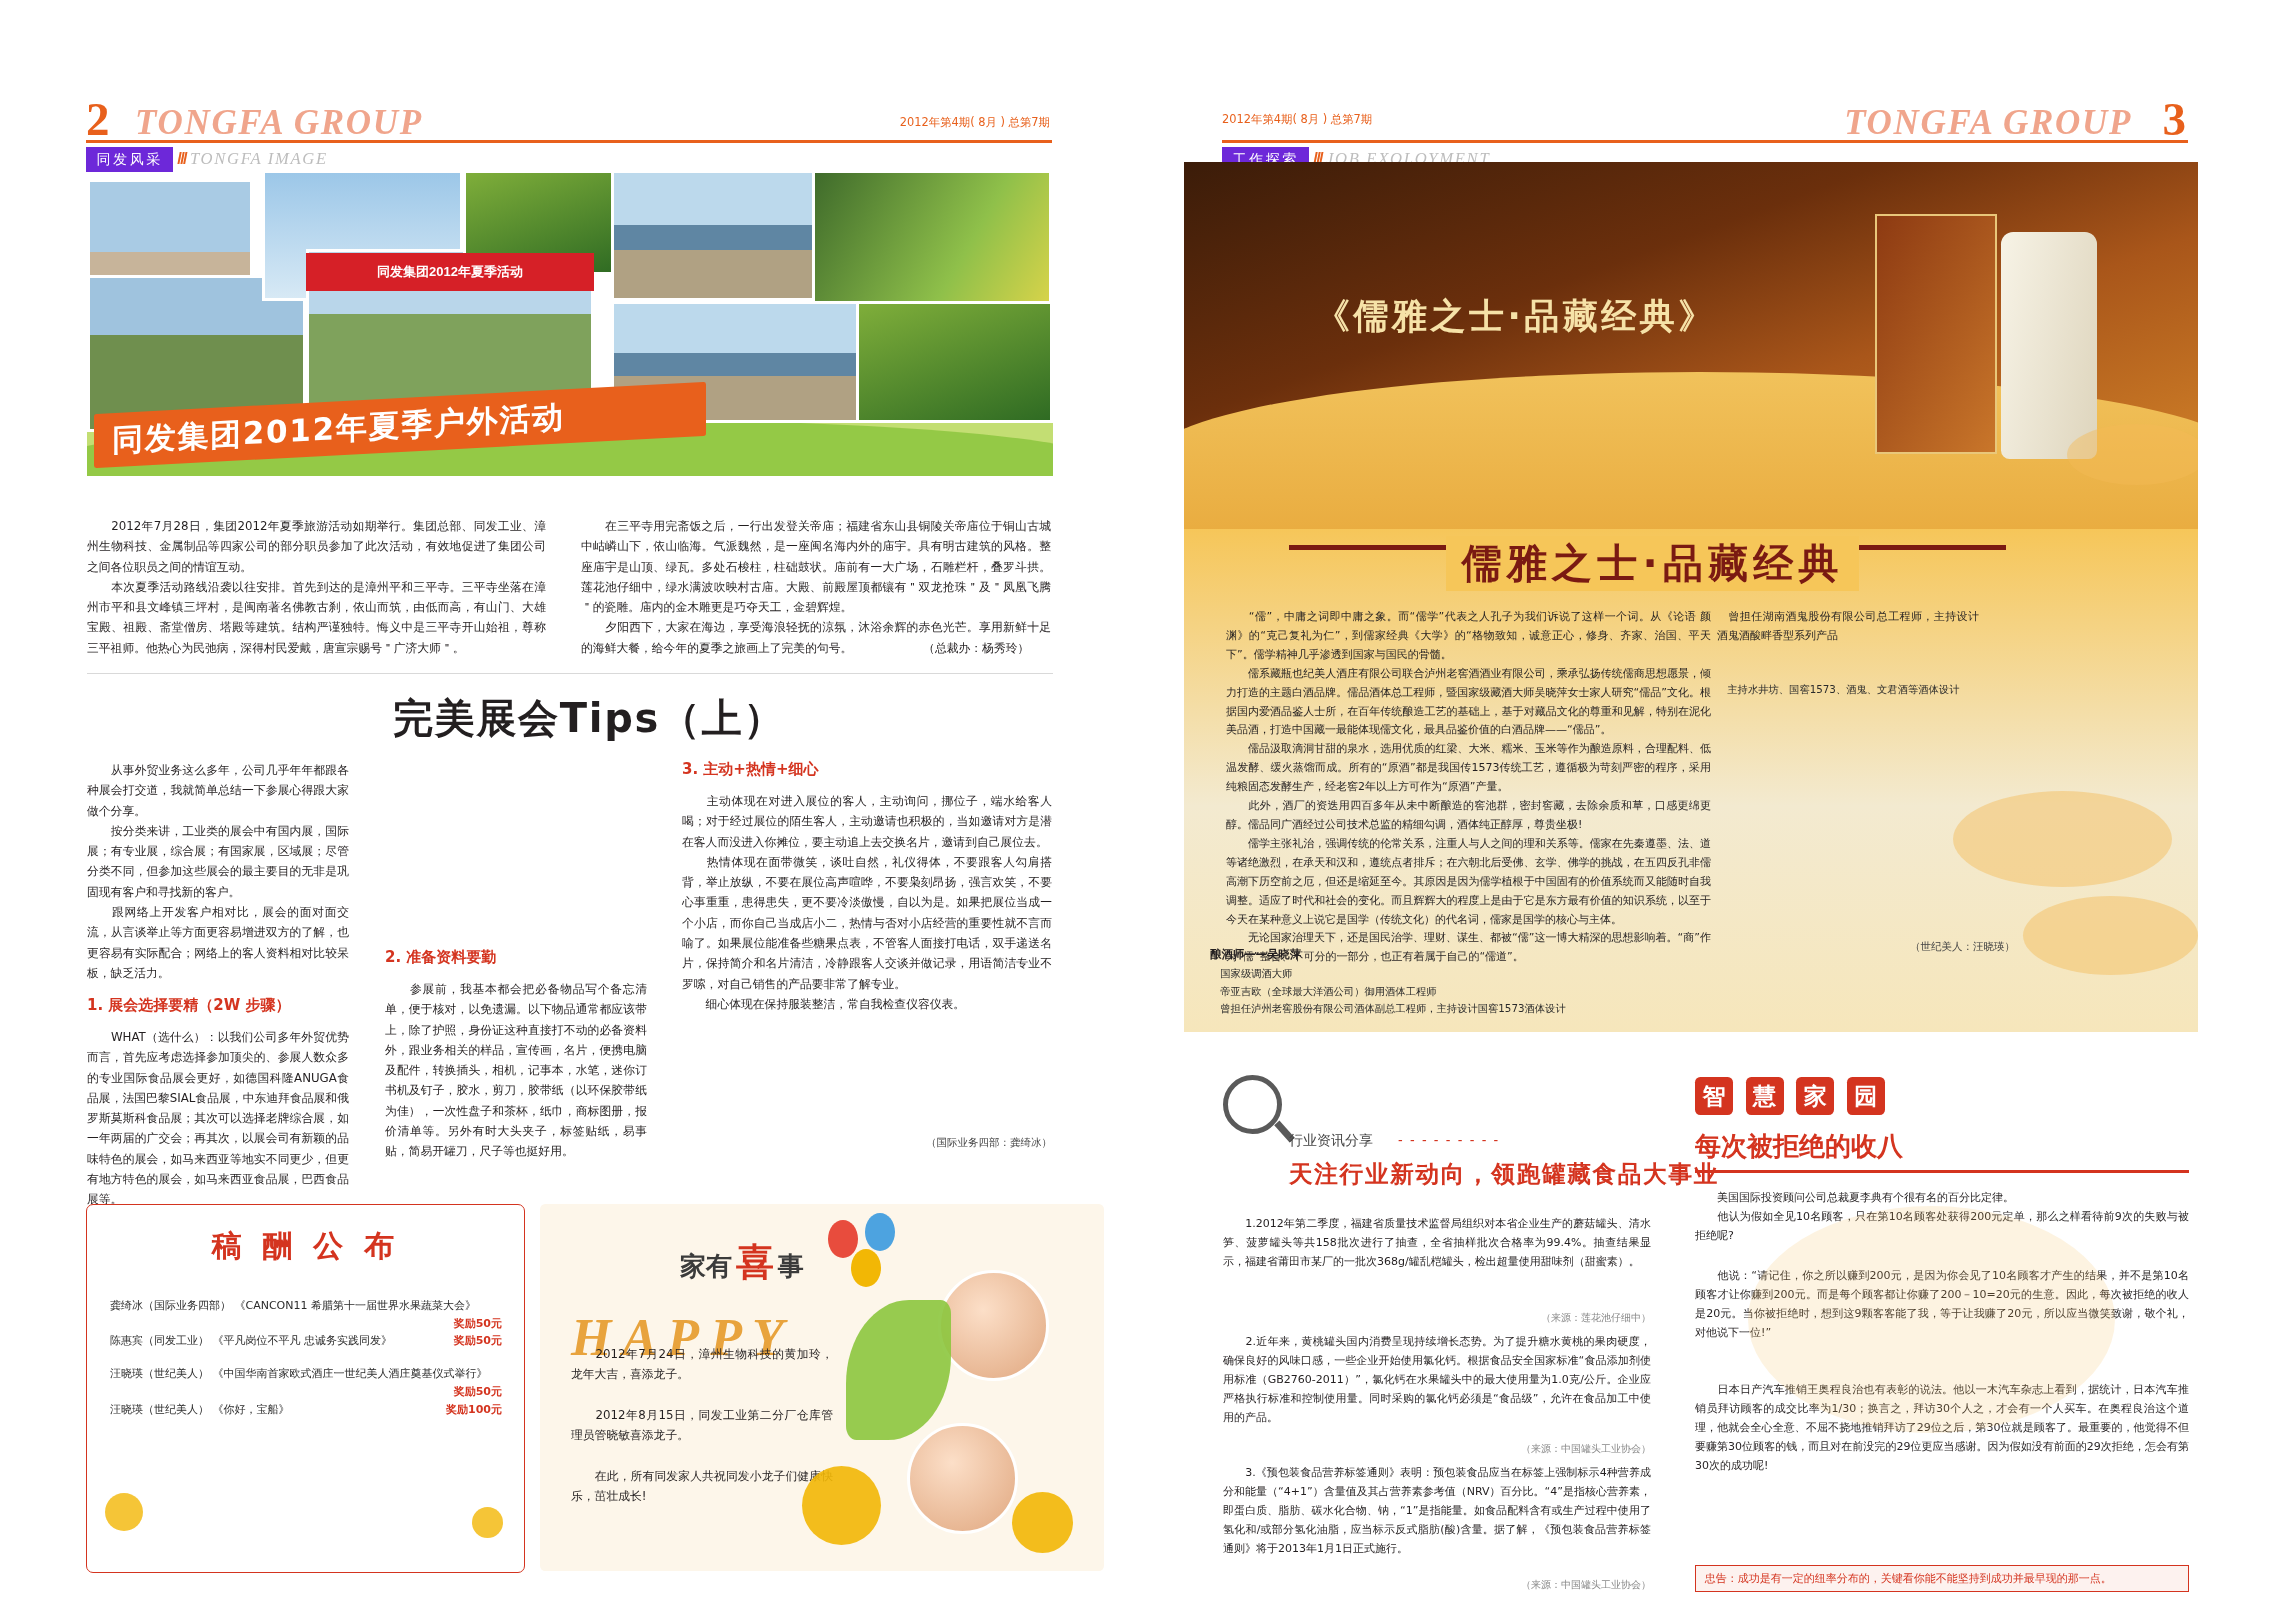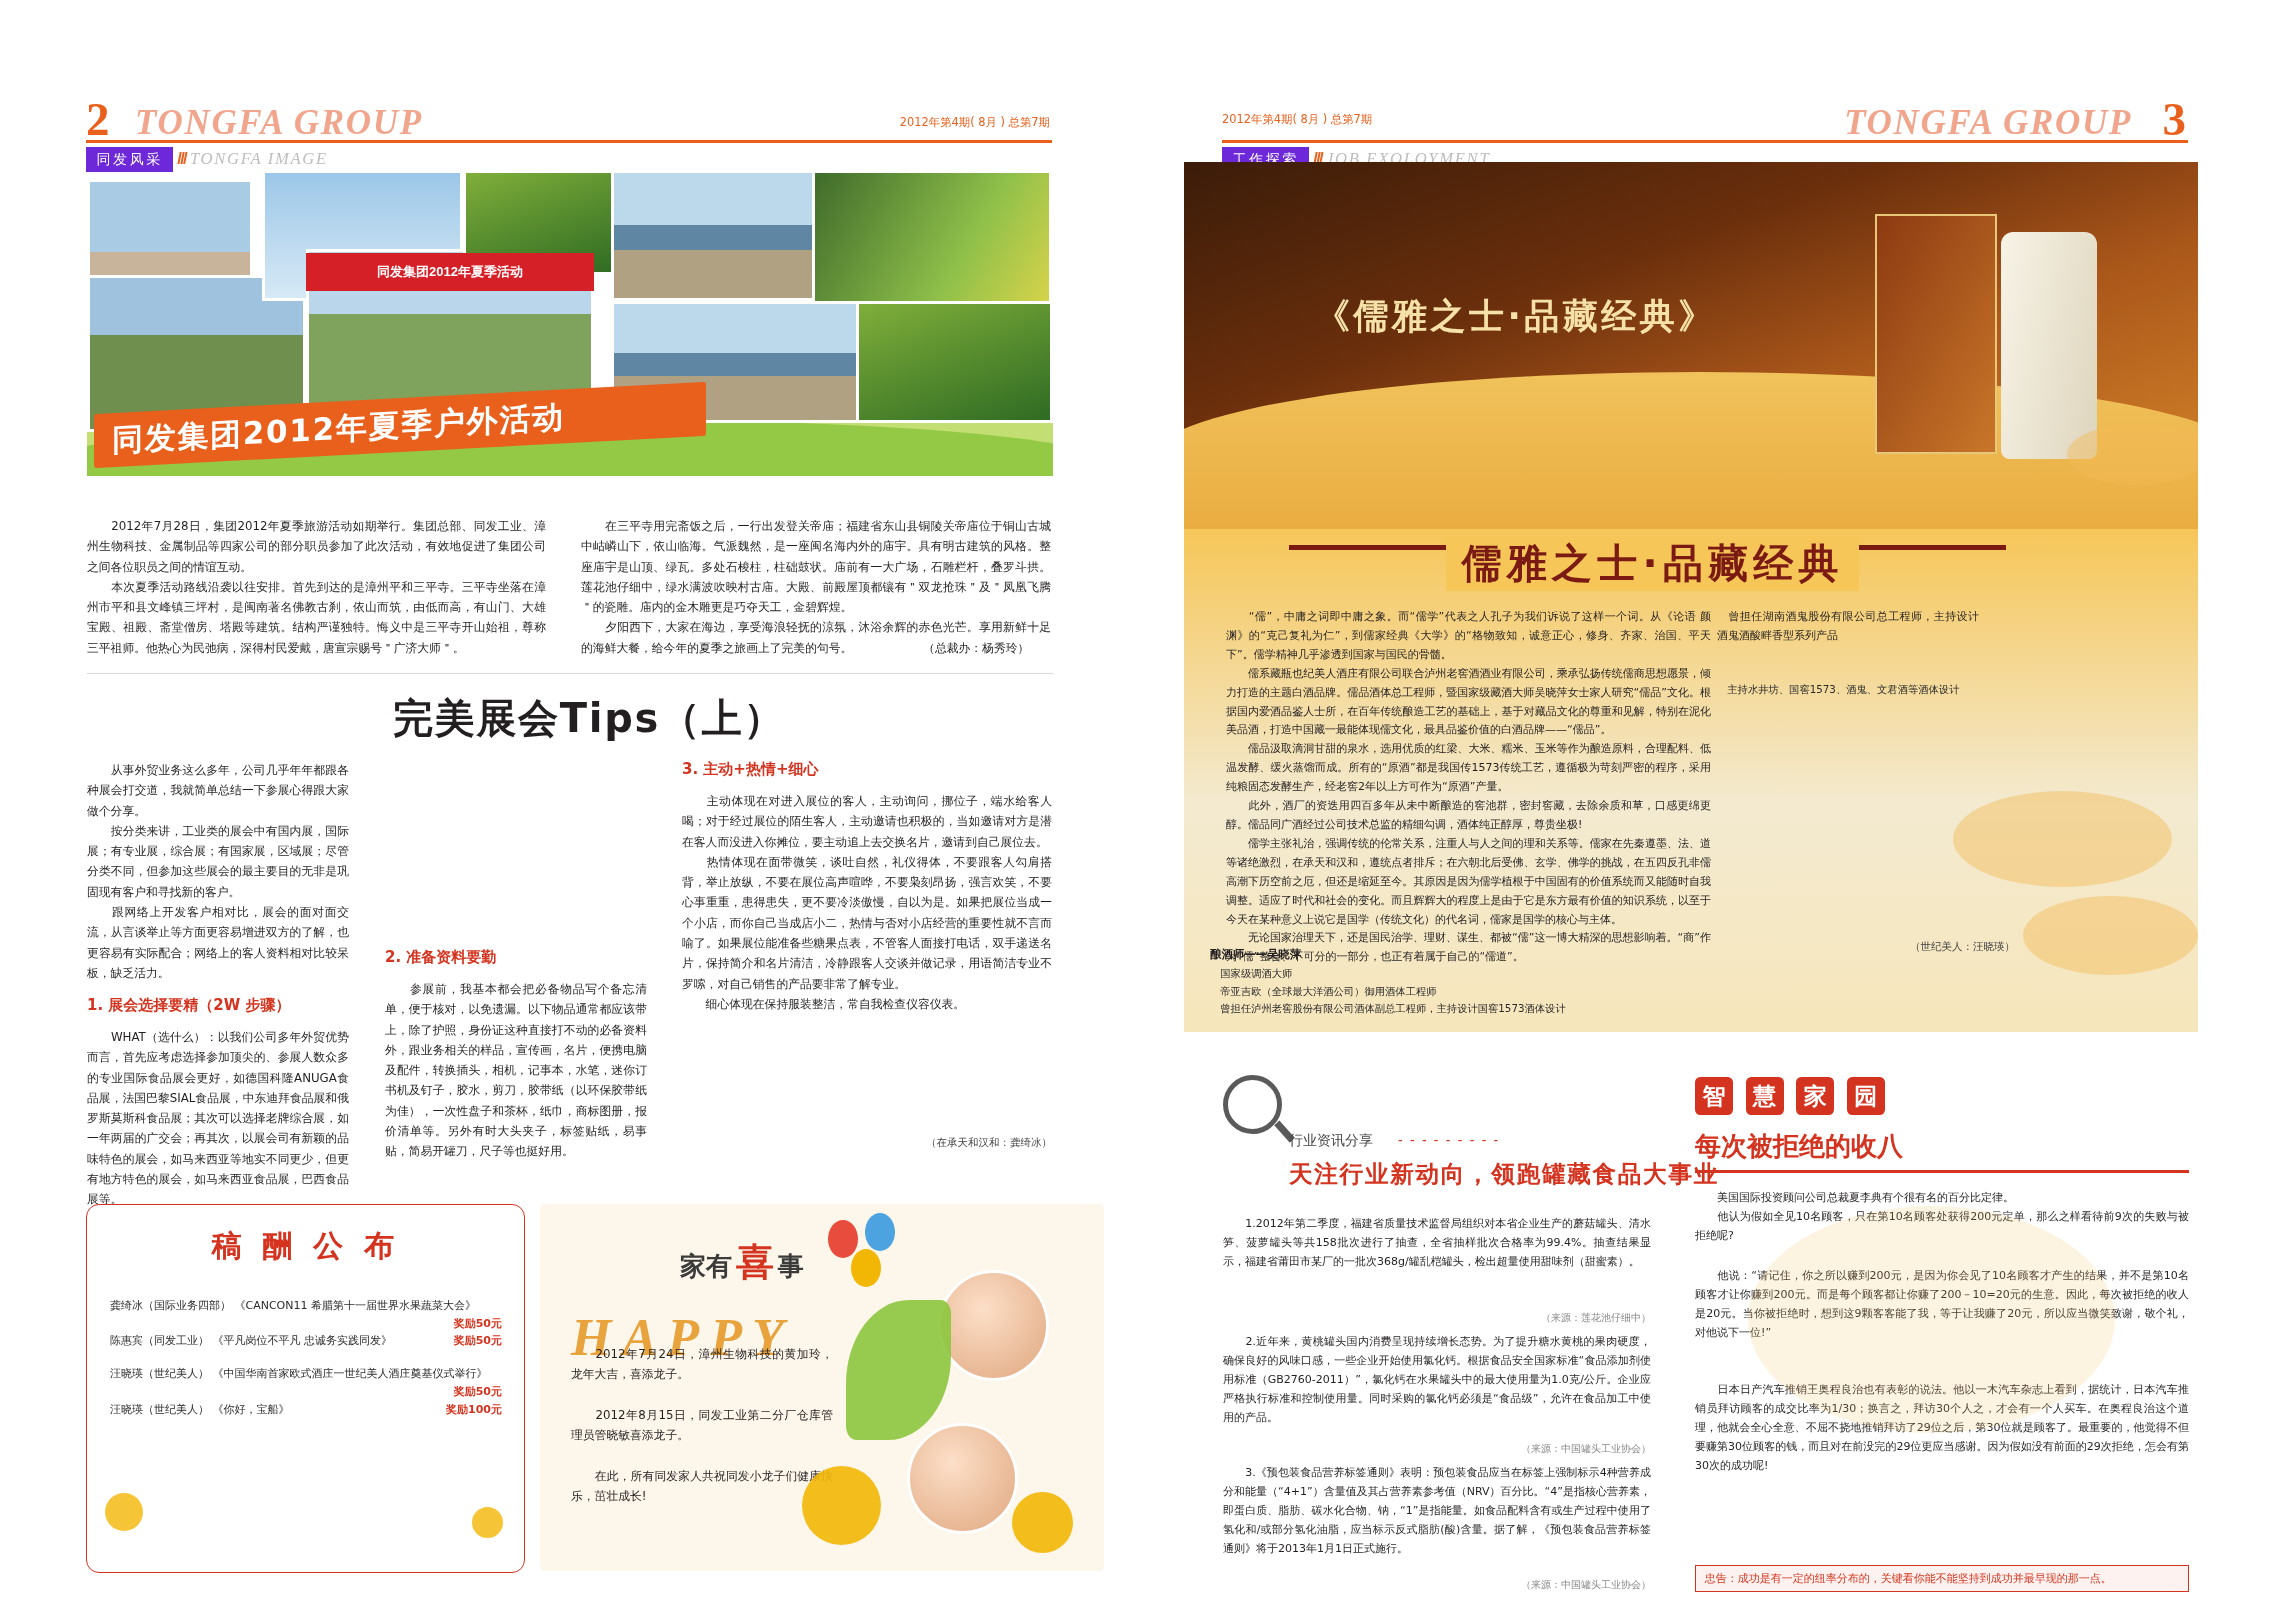--- a/index.html
+++ b/index.html
@@ -40,21 +40,21 @@
   .headline-band{position:absolute;left:94px;top:398px;width:612px;height:54px;
      background:#e8601c;transform:skewY(-3deg);border-radius:2.6px;}
   .headline-txt{position:absolute;left:112px;top:404px;width:612px;height:44px;color:#fff;
      font-size:31px;font-weight:bold;letter-spacing:1.7px;transform:skewY(-3deg);}
 
   
   .tips-title{font-size:40px;font-weight:bold;color:#231f20;letter-spacing:1.7px;}
   .rule-thin{height:0.9px;background:#d9d9d9;}
 
   
-  .award-box{position:absolute;left:86px;top:1204px;width:437px;height:367px;border:1.7px solid #d4341f;border-radius:13px;background:#fff;}
+  .award-box{position:absolute;left:86px;top:1204px;width:437px;height:367px;border:1.7px solid #d4341f;border-radius:7px;background:#fff;}
   .award-title{color:#d4341f;font-size:30px;font-weight:bold;letter-spacing:5.2px;text-align:center;}
   .award-row{font-size:11px;color:#2b2b2b;line-height:1.6;}
   .award-amt{color:#d4341f;font-weight:bold;}
 
   
   .happy-box{position:absolute;left:540px;top:1204px;width:564px;height:367px;background:#fdf6ea;border-radius:5.2px;overflow:hidden;}
   .happy-h{font-family:"Liberation Serif",serif;font-style:italic;font-size:52px;color:#e8a33d;font-weight:bold;margin-top:24px;}
   .happy-cn{font-size:26px;color:#d4341f;font-weight:bold;}
   .baby{position:absolute;border-radius:50%;background:radial-gradient(circle at 40% 35%,#fcdfc8,#e0a77f);border:3.5px solid #fff;}
   .balloon{position:absolute;width:30px;height:38px;border-radius:50%;}
@@ -132,21 +132,21 @@
     <div class="col body-text cn" style="position:absolute;left:87px;top:1027px;width:262px;white-space:pre-wrap;">　　WHAT（选什么）：以我们公司多年外贸优势而言，首先应考虑选择参加顶尖的、参展人数众多的专业国际食品展会更好，如德国科隆ANUGA食品展，法国巴黎SIAL食品展，中东迪拜食品展和俄罗斯莫斯科食品展；其次可以选择老牌综合展，如一年两届的广交会；再其次，以展会司有新颖的品味特色的展会，如马来西亚等地实不同更少，但更有地方特色的展会，如马来西亚食品展，巴西食品展等。
 　　HOW（怎么选）：确定了展会类型后，就要考虑怎么选。我的经验是，选择跟知名度高的展览公司同行，通常他们会将行程安排得比较周到，给参展人员提供良好的后勤服务，让他们无后顾之忧，而且专业服务也能为参展企业申请补贴提供很大便利，如果贪图报价便宜，跟了外地的小展览公司出展，估计会后悔当初的选择。</div>
 
     <div class="sec-head cn" style="position:absolute;left:385px;top:948px;width:262px;font-size:15px;">2.  准备资料要勤</div>
     <div class="col body-text cn" style="position:absolute;left:385px;top:979px;width:262px;white-space:pre-wrap;">　　参展前，我基本都会把必备物品写个备忘清单，便于核对，以免遗漏。以下物品通常都应该带上，除了护照，身份证这种直接打不动的必备资料外，跟业务相关的样品，宣传画，名片，便携电脑及配件，转换插头，相机，记事本，水笔，迷你订书机及钉子，胶水，剪刀，胶带纸（以环保胶带纸为佳），一次性盘子和茶杯，纸巾，商标图册，报价清单等。另外有时大头夹子，标签贴纸，易事贴，简易开罐刀，尺子等也挺好用。</div>
 
     <div class="sec-head cn" style="position:absolute;left:682px;top:760px;width:367px;font-size:15px;">3.  主动+热情+细心</div>
     <div class="col body-text cn" style="position:absolute;left:682px;top:791px;width:370px;white-space:pre-wrap;">　　主动体现在对进入展位的客人，主动询问，挪位子，端水给客人喝；对于经过展位的陌生客人，主动邀请也积极的，当如邀请对方是潜在客人而没进入你摊位，要主动追上去交换名片，邀请到自己展位去。
 　　热情体现在面带微笑，谈吐自然，礼仪得体，不要跟客人勾肩搭背，举止放纵，不要在展位高声喧哗，不要枭刻昂扬，强言欢笑，不要心事重重，患得患失，更不要冷淡傲慢，自以为是。如果把展位当成一个小店，而你自己当成店小二，热情与否对小店经营的重要性就不言而喻了。如果展位能准备些糖果点表，不管客人面接打电话，双手递送名片，保持简介和名片清洁，冷静跟客人交谈并做记录，用语简洁专业不罗嗦，对自己销售的产品要非常了解专业。
 　　细心体现在保持服装整洁，常自我检查仪容仪表。</div>
-    <div class="byline cn" style="position:absolute;left:682px;top:1136px;width:370px;">（在承天和汉和：龚绮冰）</div>
+    <div class="byline cn" style="position:absolute;left:682px;top:1136px;width:370px;">（国际业务四部：龚绮冰）</div>
 
     <div class="award-box">
       <div class="award-title cn" style="margin-top:21px;">稿 酬 公 布</div>
       <div style="position:absolute;left:23px;top:92px;width:392px;">
         <div class="award-row cn" style="margin-bottom:15.7px;">
           <span>龚绮冰（国际业务四部）</span>
           <span>《CANCON11 希腊第十一届世界水果蔬菜大会》</span>
           <span class="award-amt" style="float:right;">奖励50元</span>
         </div>
         <div class="award-row cn" style="margin-bottom:15.7px;clear:both;">

